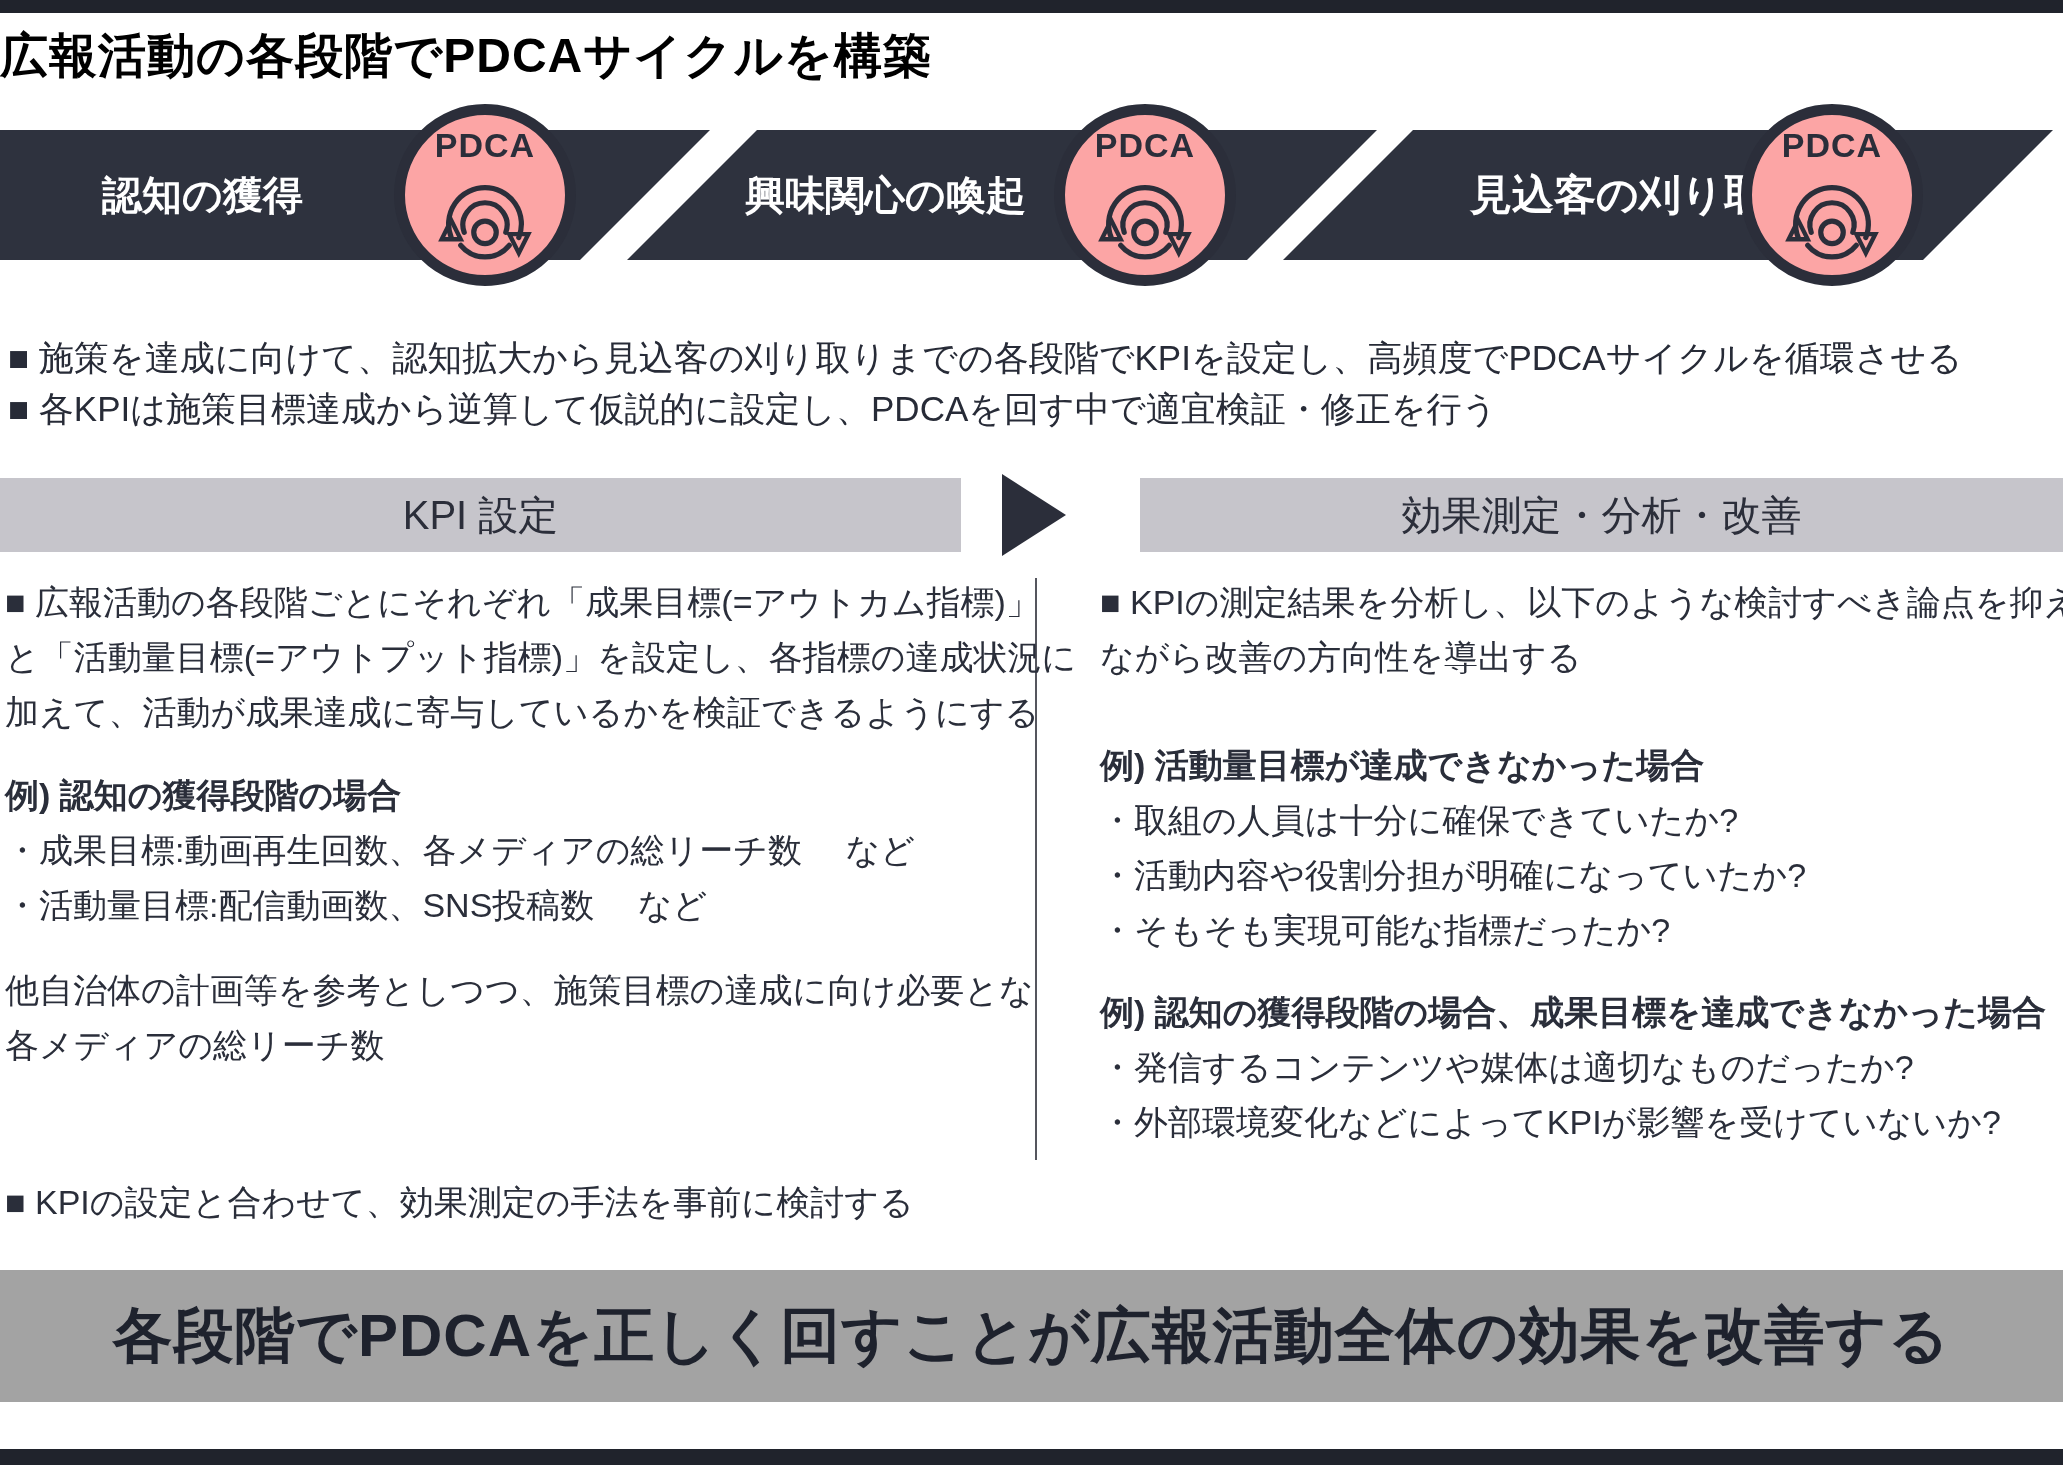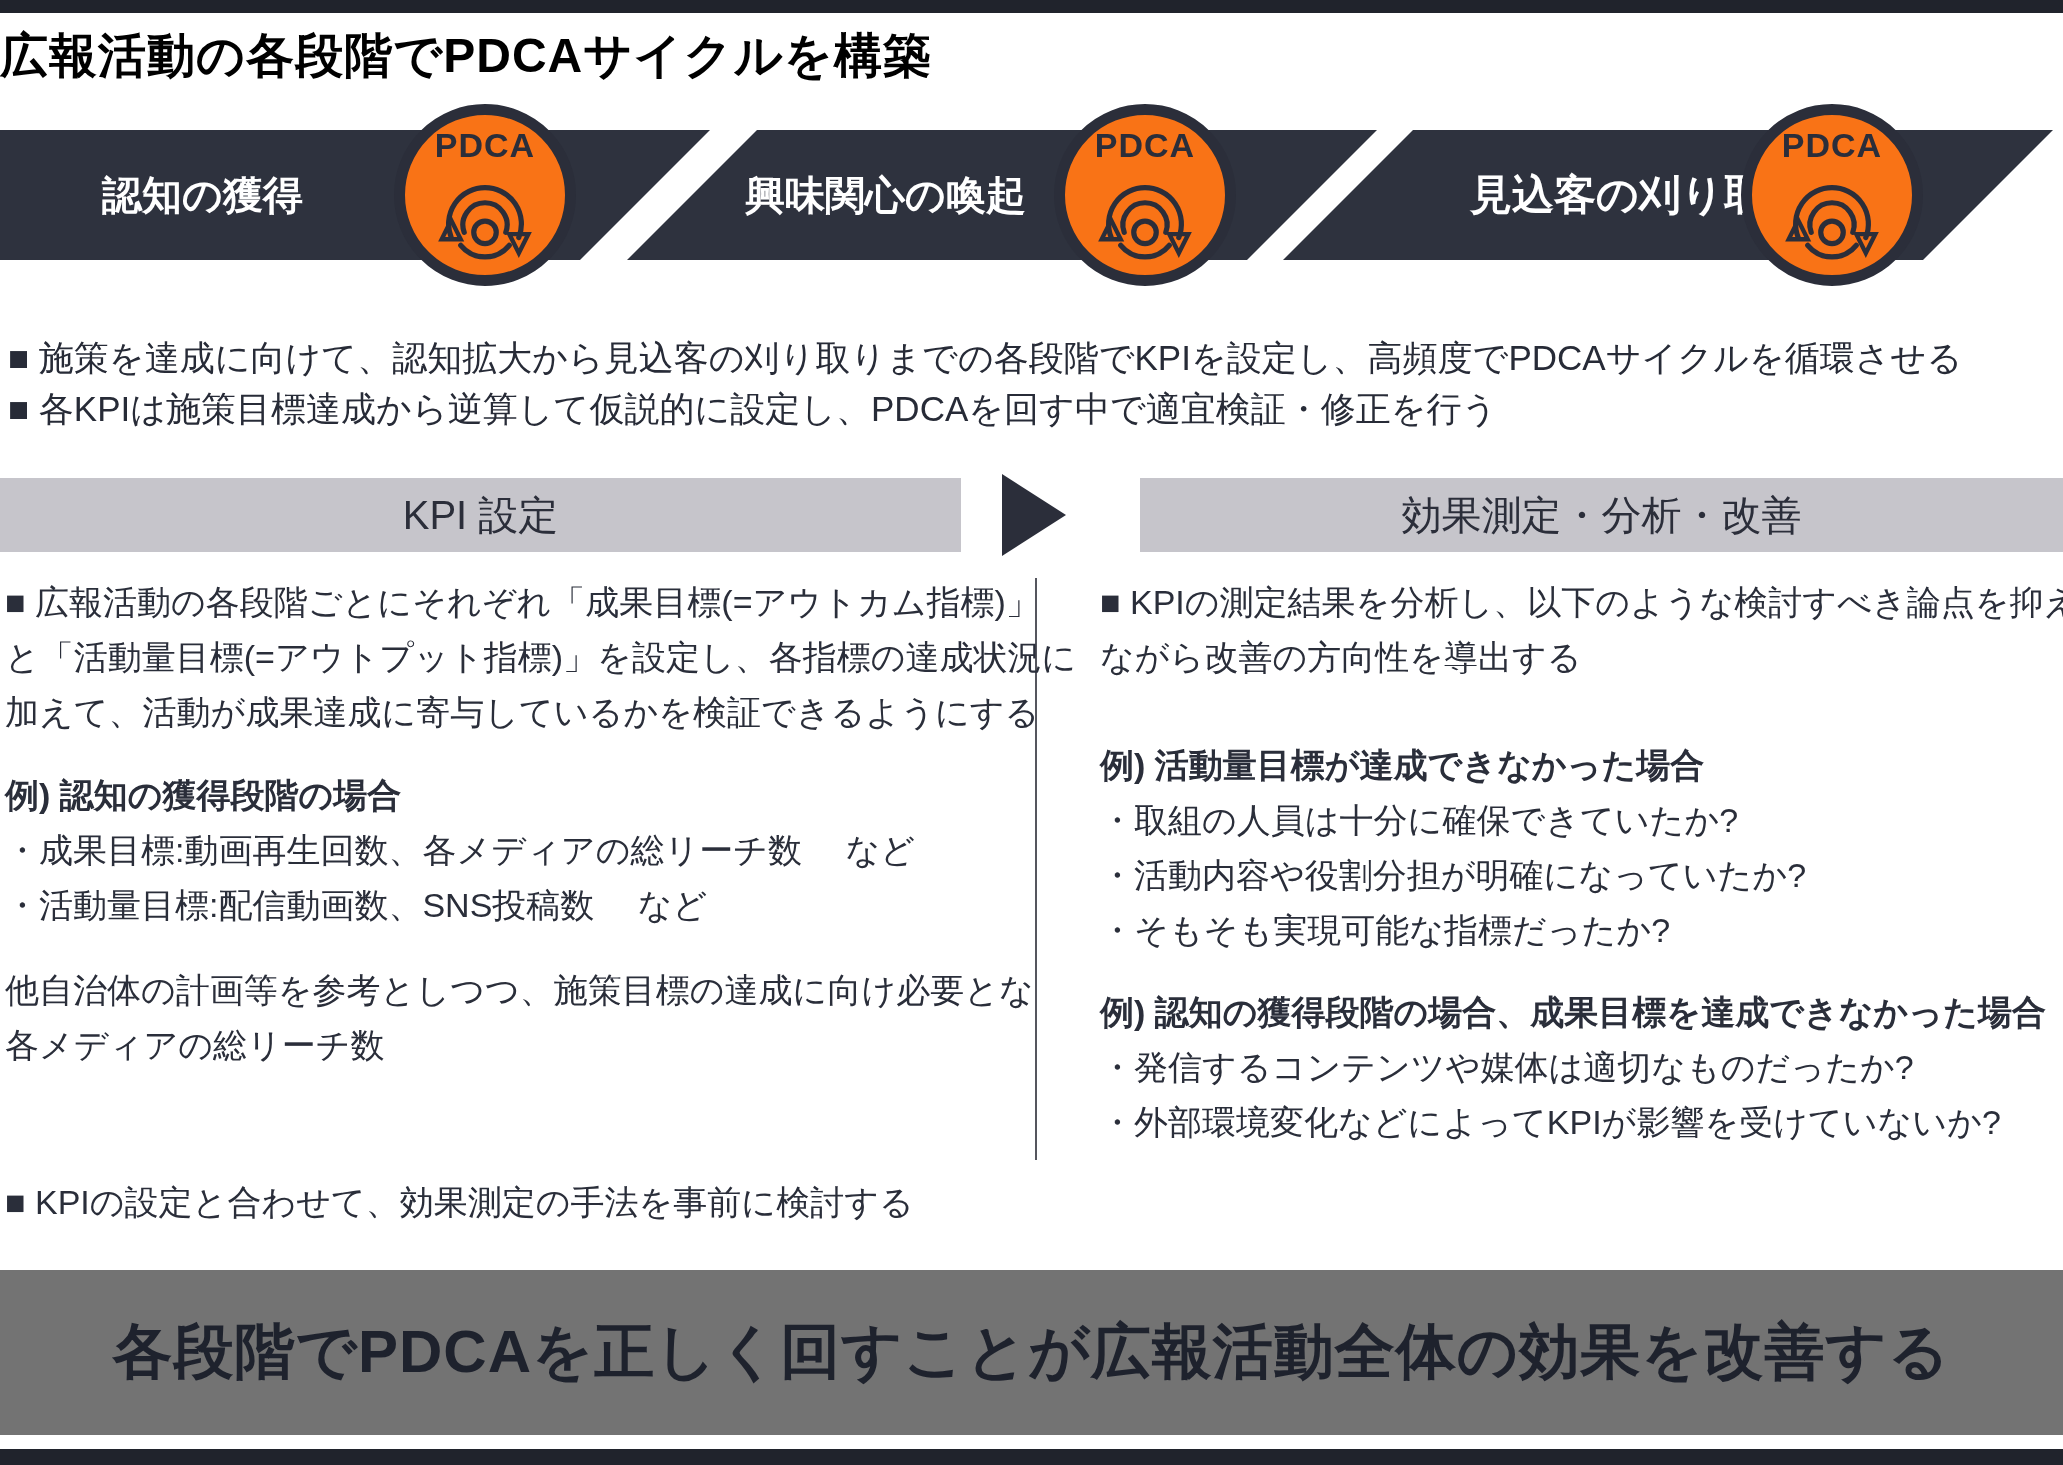--- a/index.html
+++ b/index.html
@@ -26,21 +26,21 @@
   .stage-label{
     position:absolute;top:168px;height:54px;line-height:54px;
     font-size:40px;font-weight:bold;color:#ffffff;white-space:nowrap;z-index:3;
   }
   .stage-label.l1{left:102px;}
   .stage-label.l2{left:745px;}
   .stage-label.l3{left:1470px;font-size:42px;}
   
   .pdca-badge{
     position:absolute;top:104px;width:160px;height:160px;border-radius:50%;
-    background:#f97316;border:11px solid #2b2e3a;z-index:4;
+    background:#fca5a5;border:11px solid #2b2e3a;z-index:4;
     display:flex;flex-direction:column;align-items:center;
   }
   .pdca-badge.b1{left:394px;}
   .pdca-badge.b2{left:1054px;}
   .pdca-badge.b3{left:1741px;}
   .pdca-badge .pdca-word{
     margin-top:12px;font-size:34px;font-weight:bold;color:#2b2e3a;
     letter-spacing:1px;line-height:36px;
   }
   .pdca-badge svg{display:block;margin-top:0px;}
@@ -64,21 +64,21 @@
   }
   
   .txt-block{position:absolute;font-size:34px;line-height:55px;color:#2a2e3a;}
   .txt-block div{white-space:nowrap;}
   .bold{font-weight:bold;}
   .col-left{left:5px;}
   .col-right{left:1100px;}
   .divider{position:absolute;left:1035px;top:578px;width:2px;height:582px;background:#55565e;}
   
   .footer-banner{
-    position:absolute;left:0;top:1270px;width:2063px;height:165px;background:#737373;
+    position:absolute;left:0;top:1270px;width:2063px;height:132px;background:#a3a3a3;
     display:flex;align-items:center;justify-content:center;
   }
   .footer-banner .msg{
     font-size:60px;font-weight:bold;color:#1e222d;white-space:nowrap;letter-spacing:1px;
   }
 </style>
 </head>
 <body>
 
 <div class="frame-bar frame-top"></div>

